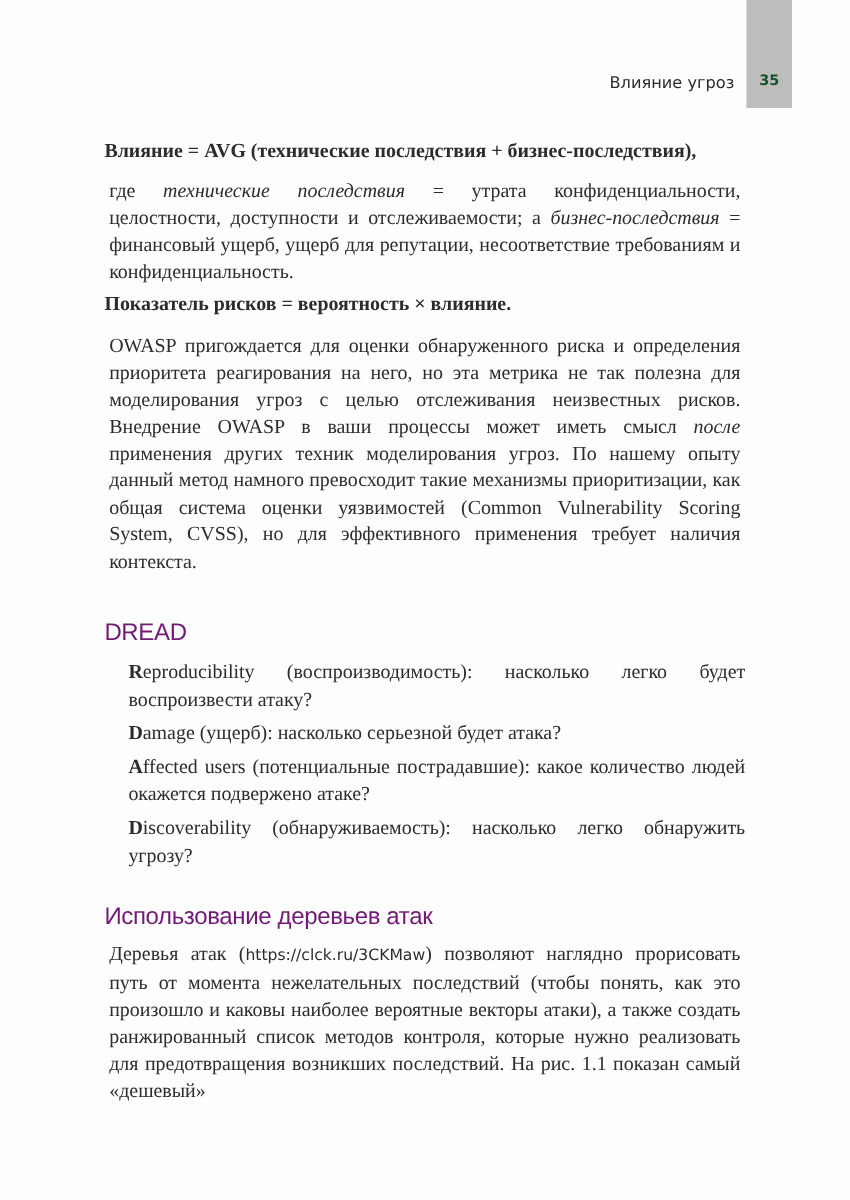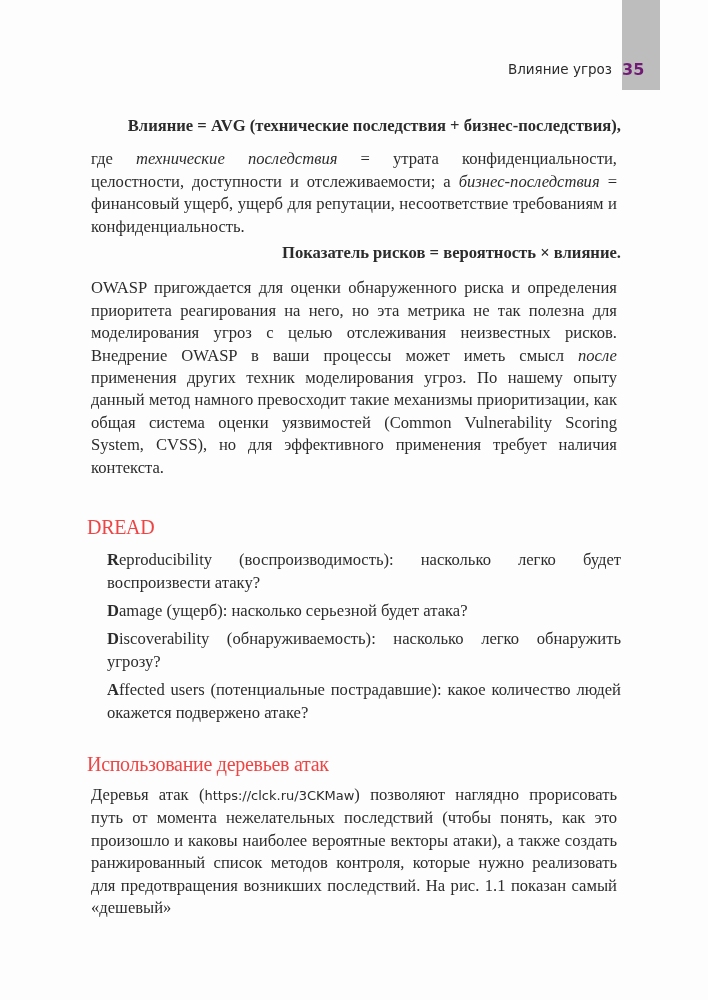--- a/index.html
+++ b/index.html
@@ -1,26 +1,26 @@
 <!DOCTYPE html>
 <html><head>
 <meta charset="utf-8">
 <style>
   html, body { margin: 0; padding: 0; background: #ffffff; }
   body { width: 708px; height: 1000px; position: relative; overflow: hidden; color: #2a2a2a; }
   .page { position: absolute; left: 0; top: 0; width: 708px; height: 1000px; background: #fdfdfd; }
   .tab { position: absolute; left: 622px; top: 0; width: 38px; height: 90px; background: #bdbdbd; }
-  .tab-num { position: absolute; left: 0; width: 38px; top: 60px; font-family: "DejaVu Sans", sans-serif; font-weight: bold; font-size: 16px; color: #701a75; }
+  .tab-num { position: absolute; left: 0; width: 38px; top: 60px; text-align: center; font-family: "DejaVu Sans", sans-serif; font-weight: bold; font-size: 12px; color: #14532d; }
   .running-head { position: absolute; right: 96px; top: 61px; font-family: "DejaVu Sans", sans-serif; font-size: 13.5px; color: #2a2a2a; }
   .content { position: absolute; left: 87px; width: 534px; top: 115px; font-family: "Liberation Serif", serif; font-size: 16.6px; line-height: 22.4px; color: #2c2c2c; }
-  .formula { text-align: right; font-weight: bold; margin: 0 0 11px 0; }
+  .formula { text-align: left; font-weight: bold; margin: 0 0 11px 0; }
   .formula-2 { margin-top: 4px; margin-bottom: 13px; }
   p { margin: 4px; text-align: justify; text-align-last: left; }
   .em { font-style: italic; }
-  h2 { font-family: Liberation Serif, serif; font-weight: normal; font-size: 20px; color: #ef4444; margin: 0; line-height: 26px; letter-spacing: -0.3px; }
+  h2 { font-family: Liberation Sans, sans-serif; font-weight: normal; font-size: 20px; color: #701a75; margin: 0; line-height: 26px; letter-spacing: -0.3px; }
   .h-dread { margin-top: 35px; margin-bottom: 7px; }
   .h-trees { margin-top: 27px; margin-bottom: 7px; }
   .list { margin: 9px 0 0 20px; }
   .list-item { margin-bottom: 6px; text-align: justify; text-align-last: left; }
   .initial { font-weight: bold; }
   .url { font-family: "DejaVu Sans", sans-serif; font-size: 13px; }
 </style>
 </head>
 <body>
 
@@ -37,20 +37,20 @@
 
     <div class="formula formula-2">Показатель рисков = вероятность × влияние.</div>
 
     <p><span>OWASP пригождается для оценки обнаруженного риска и определения приоритета реагирования на него, но эта метрика не так полезна для моделирования угроз с целью отслеживания неизвестных рисков. Внедрение OWASP в ваши процессы может иметь смысл </span><span class="em">после</span><span> применения других техник моделирования угроз. По нашему опыту данный метод намного превосходит такие механизмы приоритизации, как общая система оценки уязвимостей (Common Vulnerability Scoring System, CVSS), но для эффективного применения требует наличия контекста.</span></p>
 
     <h2 class="h-dread">DREAD</h2>
 
     <div class="list">
       <div class="list-item"><span class="initial">R</span><span>eproducibility (воспроизводимость): насколько легко будет воспроизвести атаку?</span></div>
       <div class="list-item"><span class="initial">D</span><span>amage (ущерб): насколько серьезной будет атака?</span></div>
+      <div class="list-item"><span class="initial">A</span><span>ffected users (потенциальные пострадавшие): какое количество людей окажется подвержено атаке?</span></div>
       <div class="list-item"><span class="initial">D</span><span>iscoverability (обнаруживаемость): насколько легко обнаружить угрозу?</span></div>
-      <div class="list-item"><span class="initial">A</span><span>ffected users (потенциальные пострадавшие): какое количество людей окажется подвержено атаке?</span></div>
     </div>
 
     <h2 class="h-trees">Использование деревьев атак</h2>
     <p><span>Деревья атак (</span><span class="url">https://clck.ru/3CKMaw</span><span>) позволяют наглядно прорисовать путь от момента нежелательных последствий (чтобы понять, как это произошло и каковы наиболее вероятные векторы атаки), а также создать ранжированный список методов контроля, которые нужно реализовать для предотвращения возникших последствий. На рис. 1.1 показан самый «дешевый»</span></p>
   </div>
 </div>
 
 </body></html>

